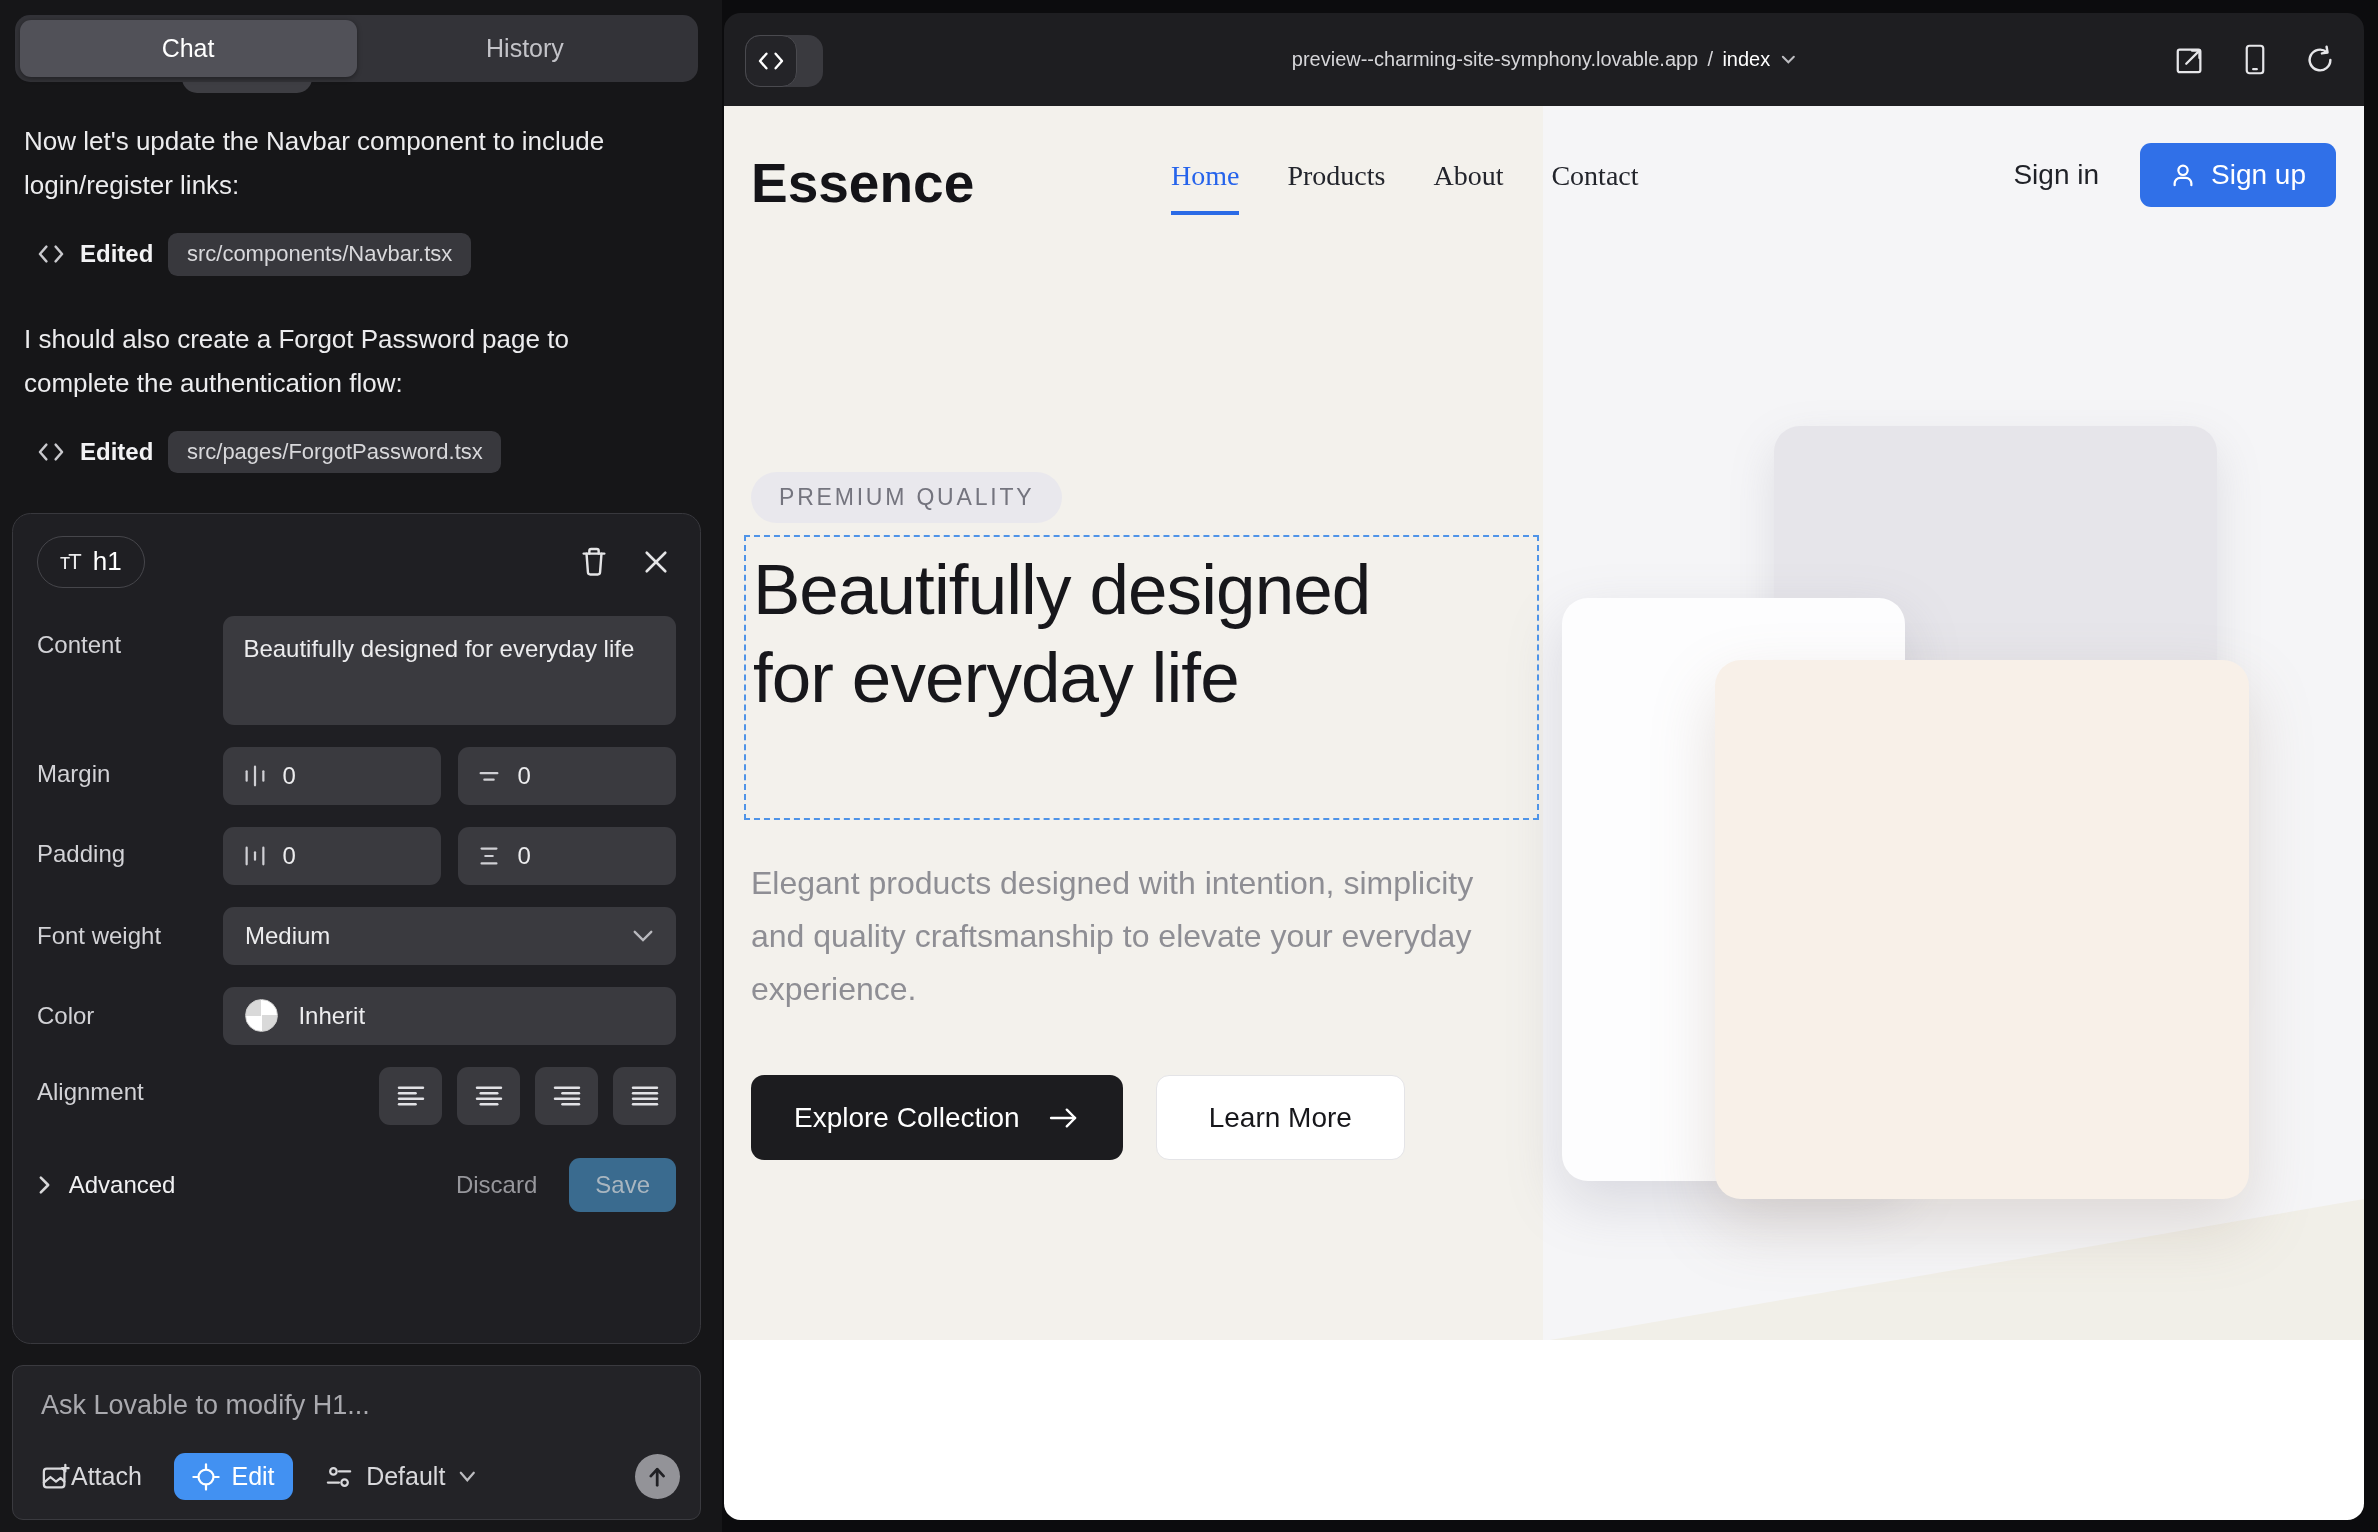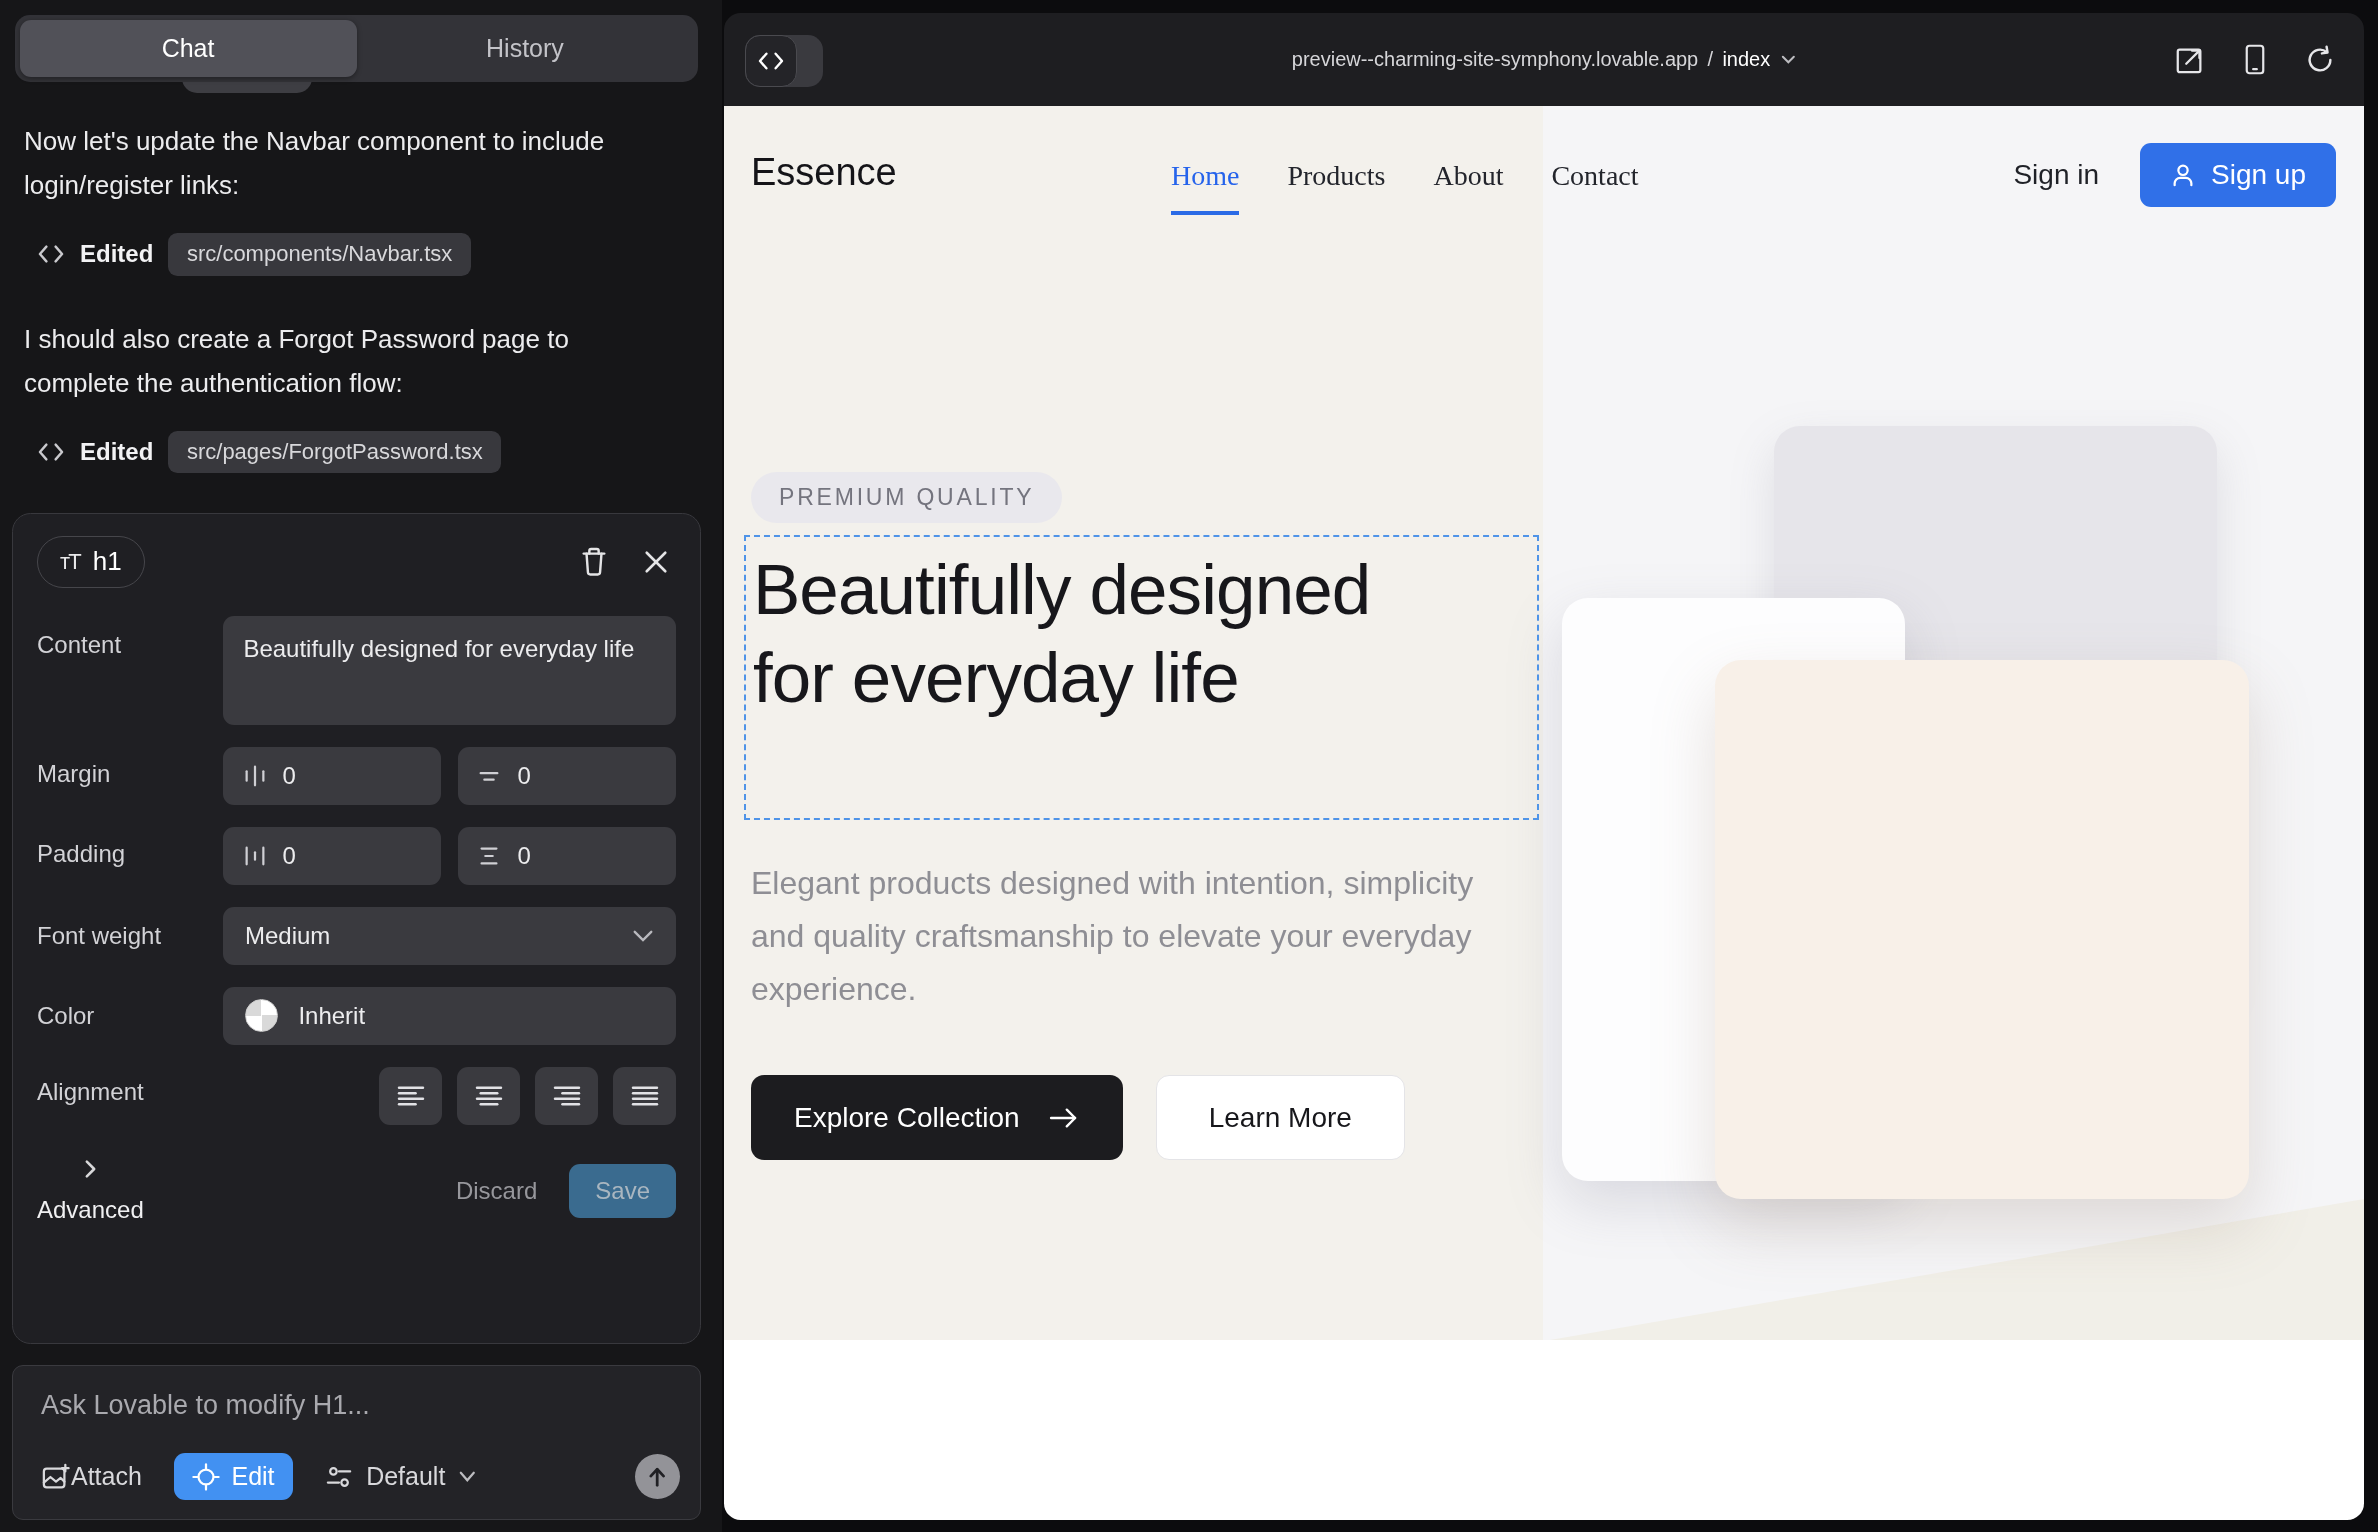--- a/index.html
+++ b/index.html
@@ -50,21 +50,21 @@
   .select .chev { margin-left:auto; color:#b9b9be; }
   .swatch { width:33px; height:33px; border-radius:50%; margin-right:20.4px;
             background:conic-gradient(#ffffff 0 25%, #d9d9d9 0 50%, #ffffff 0 75%, #d9d9d9 0);
             border:0.9px solid #cfcfcf; }
   .alignrow .fctrl { justify-content:flex-end; gap:15px; }
   .alignrow .flabel { padding-top:11px; }
   .abtn { width:63px; height:58px; background:#3a3a3f; border-radius:11px;
           display:flex; align-items:center; justify-content:center; }
 
   .editor-foot { display:flex; align-items:center; margin-top:33px; }
-  .adv { display:flex; align-items:center; gap:16.7px; color:#f0f0f2; font-size:24px;flex-direction:column; }
+  .adv { display:flex; align-items:center; gap:16.7px; color:#f0f0f2; font-size:24px; }
   .adv .caret { color:#d8d8da; font-size:22px; }
   .foot-actions { margin-left:auto; display:flex; align-items:center; gap:32px; }
   .discard { color:#97979c; font-size:24px; }
   .save { background:#3a6b8f; color:#a9b6c0; font-size:24px; border-radius:11px;
           padding:13px 26px; border:none; }
 
   
   .prompt { position:absolute; left:12px; top:1365px; width:689px; height:155px;
             background:#232327; border:1.9px solid #3a3a3f; border-radius:11px; padding:24px 28px; }
   .prompt-ph { color:#a9a9ae; font-size:27px; }
@@ -96,21 +96,21 @@
 
   .viewport { position:absolute; left:0; top:93px; width:1640px; height:1415px;
               background:#ffffff; overflow:hidden; }
   .bg-cream { position:absolute; left:0; top:0; width:819px; height:1234px; background:#f3f1ec; }
   .bg-gray  { position:absolute; left:819px; top:0; width:821px; height:1234px; background:#f5f5f7; }
   .bg-wedge { position:absolute; left:826px; top:1093px; width:814px; height:141px;
               background:#f1efe8; clip-path:polygon(0 100%, 100% 0, 100% 100%); }
 
   
   .site-nav { position:absolute; left:0; top:0; width:1640px; height:139px; z-index:5; }
-  .logo { position:absolute; left:27px; top:45px; font-size:38px; font-weight:normal; color:#141418; }
+  .logo { position:absolute; left:27px; top:45px; font-size:55px; font-weight:bold; color:#141418; }
   .nav-links { position:absolute; left:447px; top:54px; display:flex; gap:48px;
                font-size:28px; color:#23252c;font-family:Liberation Serif, serif; }
   .nav-link.active { color:#2563eb; padding-bottom:18.6px; border-bottom:4.6px solid #2b6be6; }
   .nav-right { position:absolute; right:28px; top:37px; display:flex; align-items:center; gap:41px; }
   .signin { font-size:28px; color:#1f2127; }
   .signup { display:flex; align-items:center; gap:15px; background:#3070e8; color:#ffffff;
             font-size:28px; border-radius:11px; padding:16px 30px; }
 
   
   .card { position:absolute; border-radius:26px; }

